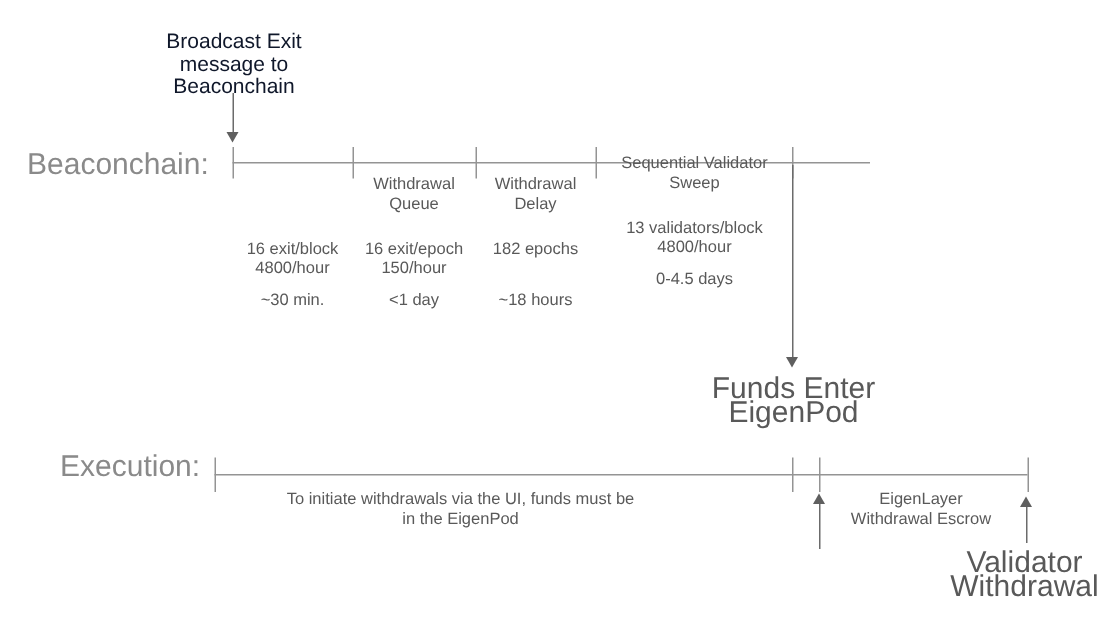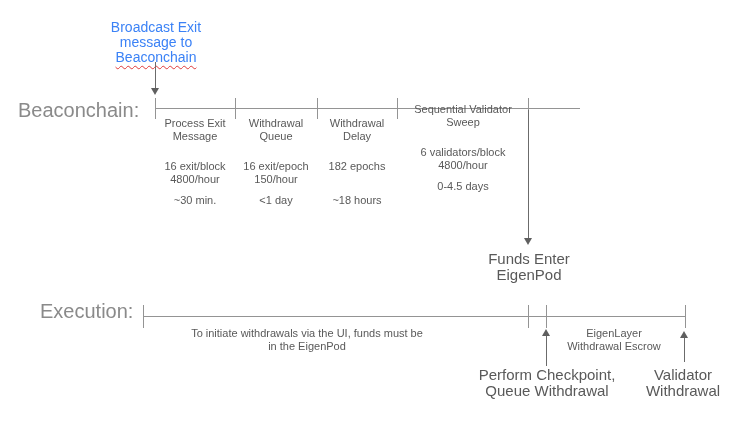--- a/index.html
+++ b/index.html
@@ -3,35 +3,34 @@
 <meta charset="utf-8">
 <style>
   html,body{margin:0;padding:0;background:#fff;}
   #stage{
     position:relative;width:738px;height:424px;background:#ffffff;
     font-family:"Liberation Sans", sans-serif;color:#595959;overflow:hidden;
   }
   .abs{position:absolute;}
   .center{text-align:center;}
   .pre{white-space:pre-line;}
-  .note-lg{font-size:14px;line-height:15px;color:#3b82f6;}
-  .note-md{font-size:15px;line-height:16px;color:#595959;}
+  .note-lg{font-size:14px;line-height:15px;color:#0f172a;}
+  .note-md{font-size:20px;line-height:16px;color:#595959;}
   .note-sm{font-size:11px;line-height:12.5px;color:#595959;}
   .row-label{font-size:20px;color:#8a8a8a;}
   .hline{position:absolute;height:1px;background:#949494;}
   .tick{position:absolute;width:1px;background:#949494;}
   .shaft{position:absolute;width:1px;background:#6b6b6b;}
   .arrow-down{position:absolute;width:0;height:0;
     border-left:4px solid transparent;border-right:4px solid transparent;
     border-top:7px solid #5f5f5f;}
   .arrow-up{position:absolute;width:0;height:0;
     border-left:4px solid transparent;border-right:4px solid transparent;
     border-bottom:7px solid #5f5f5f;}
   .wavy{
-    text-decoration:underline;
     text-decoration-style:wavy;
     text-decoration-color:#e03a3a;
     text-decoration-thickness:1px;
     text-underline-offset:3px;
     text-align:right;
   }
   .stage-title{position:absolute;top:0;left:0;right:0;}
   .stage-rate{position:absolute;top:43px;left:0;right:0;}
   .stage-duration{position:absolute;top:77px;left:0;right:0;}
 </style>
@@ -52,22 +51,20 @@
   <div class="abs row-label" style="left:18px;top:99px;">Beaconchain:</div>
 
   <div class="hline" style="left:155px;top:108px;width:425px;"></div>
   <div class="tick" style="left:155px;top:98px;height:21px;"></div>
   <div class="tick" style="left:235px;top:98px;height:21px;"></div>
   <div class="tick" style="left:317px;top:98px;height:21px;"></div>
   <div class="tick" style="left:397px;top:98px;height:21px;"></div>
   <div class="tick" style="left:528px;top:98px;height:21px;"></div>
 
   <div class="abs center note-sm" style="left:145px;top:117px;width:100px;height:100px;">
-    <div class="stage-title pre">Process Exit
-Message</div>
     <div class="stage-rate pre">16 exit/block
 4800/hour</div>
     <div class="stage-duration pre">~30 min.</div>
   </div>
 
   <div class="abs center note-sm" style="left:226px;top:117px;width:100px;height:100px;">
     <div class="stage-title pre">Withdrawal
 Queue</div>
     <div class="stage-rate pre">16 exit/epoch
 150/hour</div>
@@ -77,21 +74,21 @@
   <div class="abs center note-sm" style="left:307px;top:117px;width:100px;height:100px;">
     <div class="stage-title pre">Withdrawal
 Delay</div>
     <div class="stage-rate pre">182 epochs</div>
     <div class="stage-duration pre">~18 hours</div>
   </div>
 
   <div class="abs center note-sm" style="left:398px;top:103px;width:130px;height:100px;">
     <div class="stage-title pre">Sequential Validator
 Sweep</div>
-    <div class="stage-rate pre">6 validators/block
+    <div class="stage-rate pre">13 validators/block
 4800/hour</div>
     <div class="stage-duration pre">0-4.5 days</div>
   </div>
 
   <div class="shaft" style="left:528px;top:110px;height:128px;"></div>
   <div class="arrow-down" style="left:524px;top:238px;"></div>
 
   <div class="abs center note-md pre" style="left:459px;top:251px;width:140px;">Funds Enter
 EigenPod</div>
 
@@ -104,21 +101,19 @@
   <div class="tick" style="left:685px;top:305px;height:23px;"></div>
 
   <div class="abs center note-sm pre" style="left:147px;top:327px;width:320px;">To initiate withdrawals via the UI, funds must be
 in the EigenPod</div>
 
   <div class="abs center note-sm pre" style="left:554px;top:327px;width:120px;">EigenLayer
 Withdrawal Escrow</div>
 
   <div class="arrow-up" style="left:542px;top:329px;"></div>
   <div class="shaft" style="left:546px;top:336px;height:30px;"></div>
-  <div class="abs center note-md pre" style="left:457px;top:367px;width:180px;">Perform Checkpoint,
-Queue Withdrawal</div>
 
   <div class="arrow-up" style="left:680px;top:331px;"></div>
   <div class="shaft" style="left:684px;top:338px;height:24px;"></div>
   <div class="abs center note-md pre" style="left:628px;top:367px;width:110px;">Validator
 Withdrawal</div>
 
 </div>
 
 </body></html>

